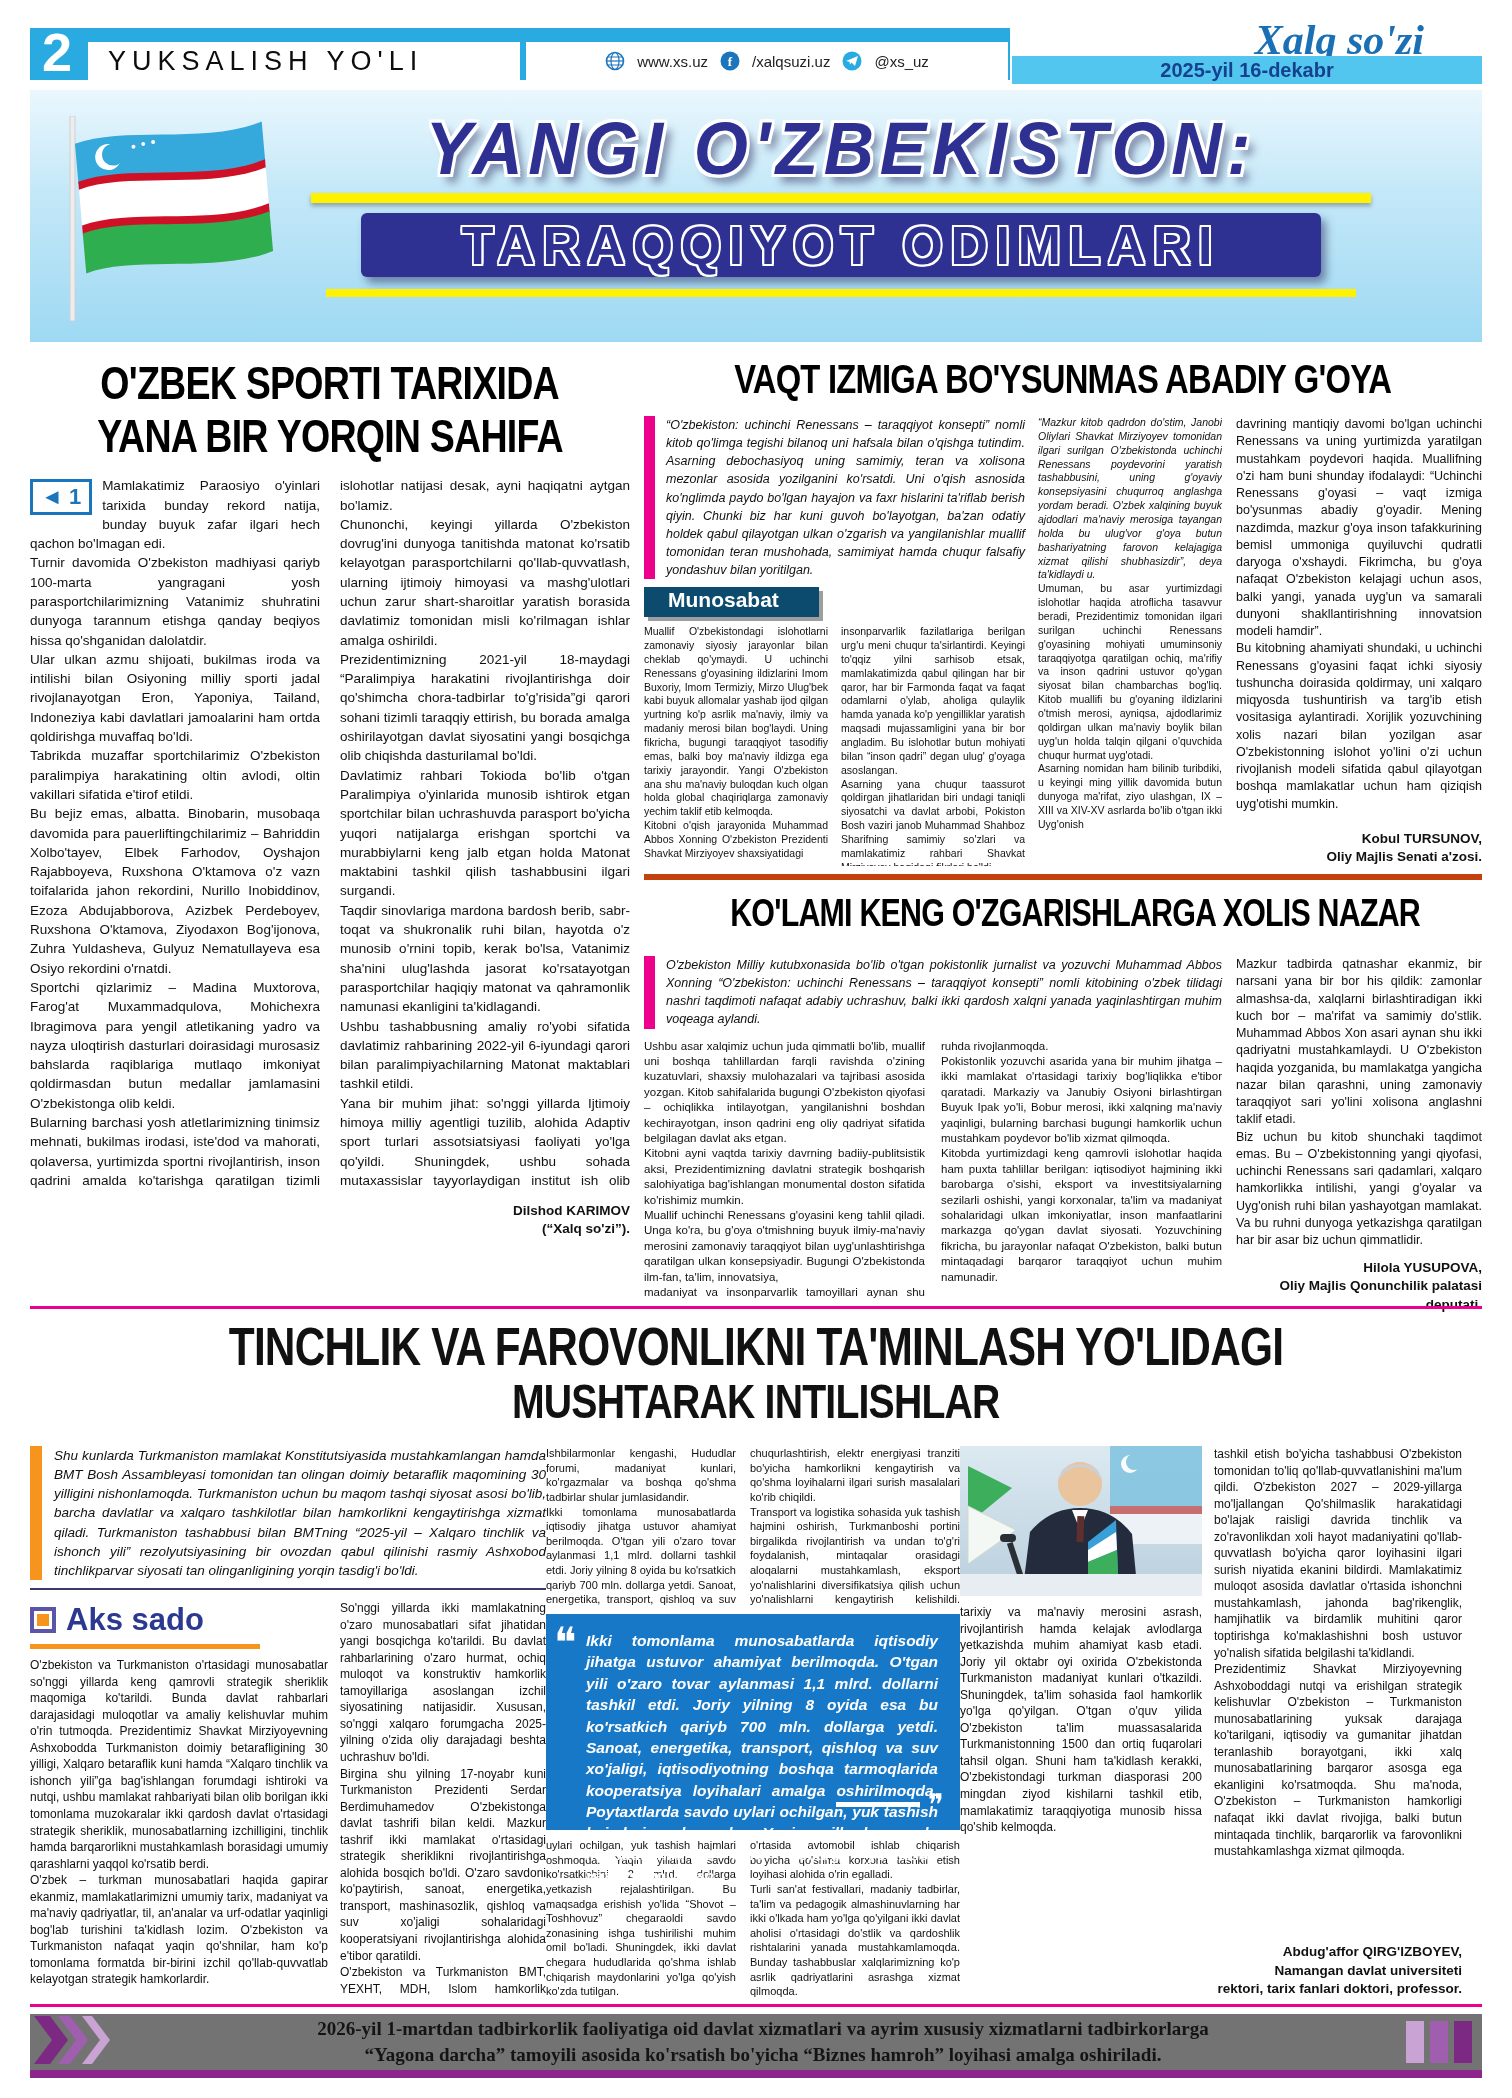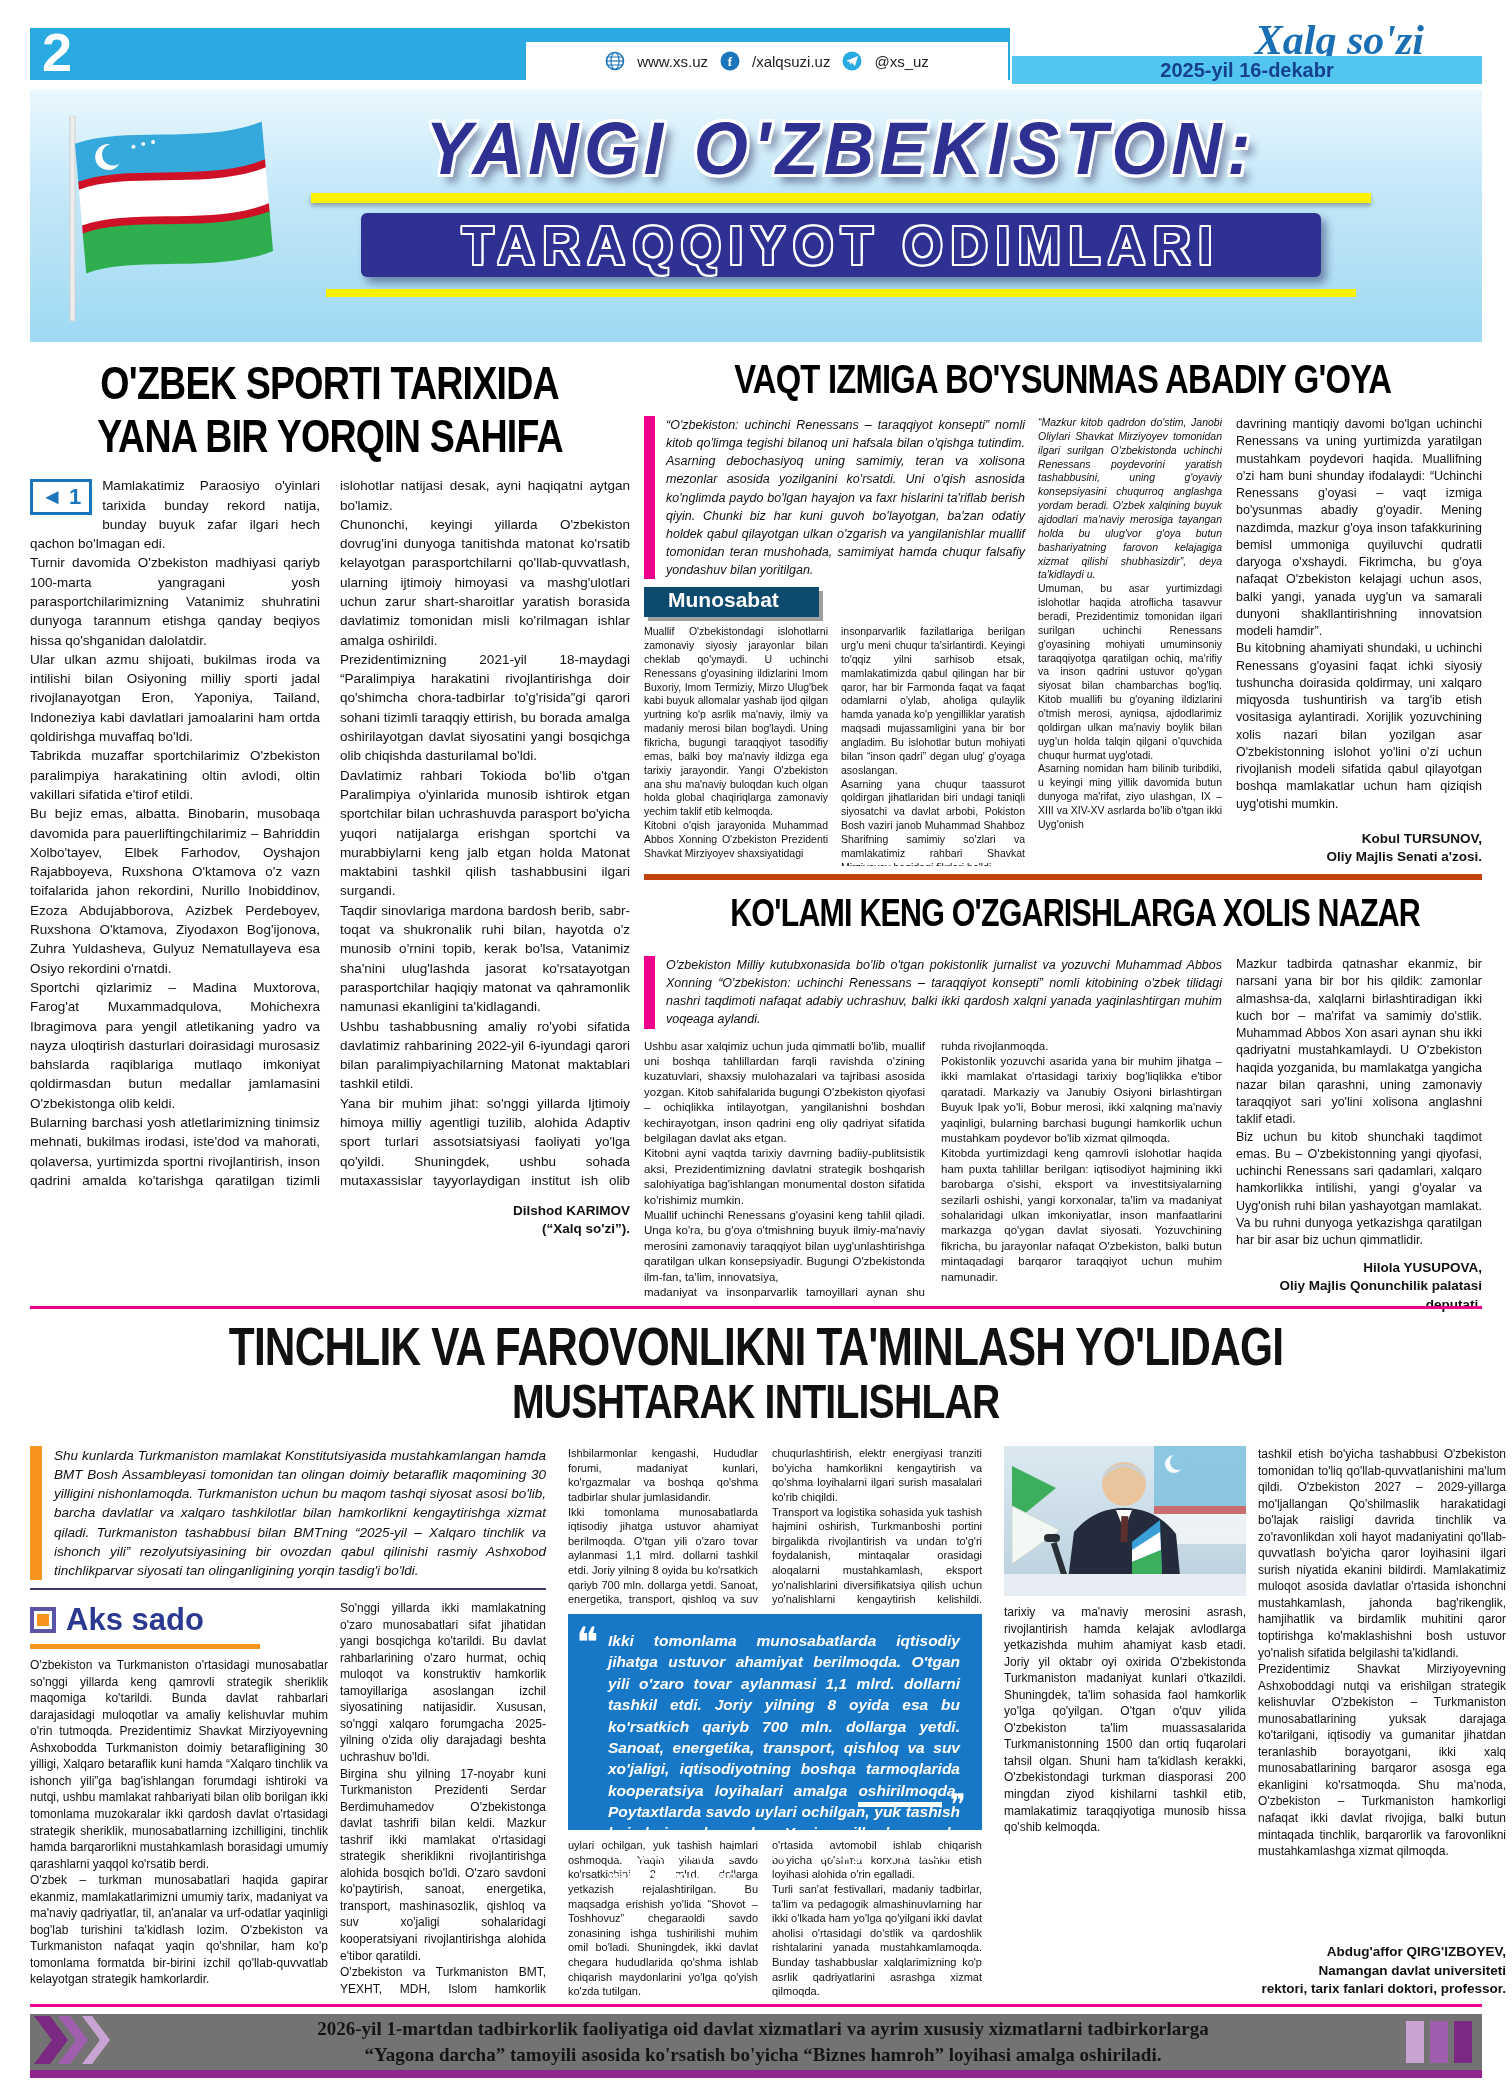--- a/index.html
+++ b/index.html
@@ -63,21 +63,21 @@
   .kolami-mid { grid-area:4/2/5/3; display:flex; flex-direction:column; }
   .kolami-intro { display:flex; margin-bottom:10px; }
   .kolami-cols { column-count:2; column-gap:16px; font-size:11.5px; line-height:1.34; flex:1; overflow:hidden; }
   .kolami-right { grid-area:4/3/5/4; display:flex; flex-direction:column; }
 
   
   .section-rule { position:absolute; top:1306px; left:30px; width:1452px; height:3px; background:#ec008c; }
   .tin-head { position:absolute; top:1318px; left:30px; width:1452px; text-align:center; font-weight:bold; }
   .tin-h1 { font-size:53px; line-height:1.08; }
   .tin-h2 { font-size:49px; line-height:1.08; }
-  .tin-cols { position:absolute; top:1446px; left:30px; width:1452px; height:552px; display:flex; gap:22px; }
+  .tin-cols { position:absolute; top:1446px; left:30px; width:1452px; height:552px; display:flex; gap:0; }
   .wrapA { width:516px; flex:none; }
   .tin-intro { display:flex; margin-bottom:10px; border-bottom:2px solid #3a3a6b; padding-bottom:8px; }
   .orange-bar { width:12px; background:#f7941d; margin-right:12px; flex:none; }
   .tin-intro-txt { font-style:italic; font-size:13.5px; line-height:1.42; text-align:justify; white-space:pre-line; }
   .wrapA-row { display:flex; gap:12px; height:398px; }
   .tc1 { width:298px; flex:none; display:flex; flex-direction:column; }
   .akssado { display:flex; align-items:center; gap:10px; margin:2px 0 6px 0; }
   .aks-sq { width:26px; height:26px; border:4px solid #5a55a8; display:flex; align-items:center; justify-content:center; }
   .aks-sq i { width:12px; height:12px; background:#f7941d; display:block; }
   .aks-txt { font-size:31px; font-weight:bold; color:#2b3990; }
@@ -112,20 +112,23 @@
   .tb-light { background:#c9a3d3; } .tb-mid { background:#a05fae; } .tb-dark { background:#7b2982; }
 </style>
 </head>
 <body>
 
 <div class="page">
 
   <div class="hdr">
     <div class="hdr-bar"></div>
     <div class="page-num">2</div>
+    <div class="section-box">
+      <span>YUKSALISH YO'LI</span>
+    </div>
     <div class="social-box">
       <span class="icn">
         <svg width="20" height="20" viewBox="0 0 20 20">
             <circle cx="10" cy="10" r="8.5" fill="none" stroke="#1b75bc" stroke-width="1.6"></circle>
             <ellipse cx="10" cy="10" rx="4" ry="8.5" fill="none" stroke="#1b75bc" stroke-width="1.2"></ellipse>
             <line x1="1.5" y1="10" x2="18.5" y2="10" stroke="#1b75bc" stroke-width="1.2"></line>
             <line x1="2.5" y1="6" x2="17.5" y2="6" stroke="#1b75bc" stroke-width="1"></line>
             <line x1="2.5" y1="14" x2="17.5" y2="14" stroke="#1b75bc" stroke-width="1"></line>
           </svg>
       </span>

